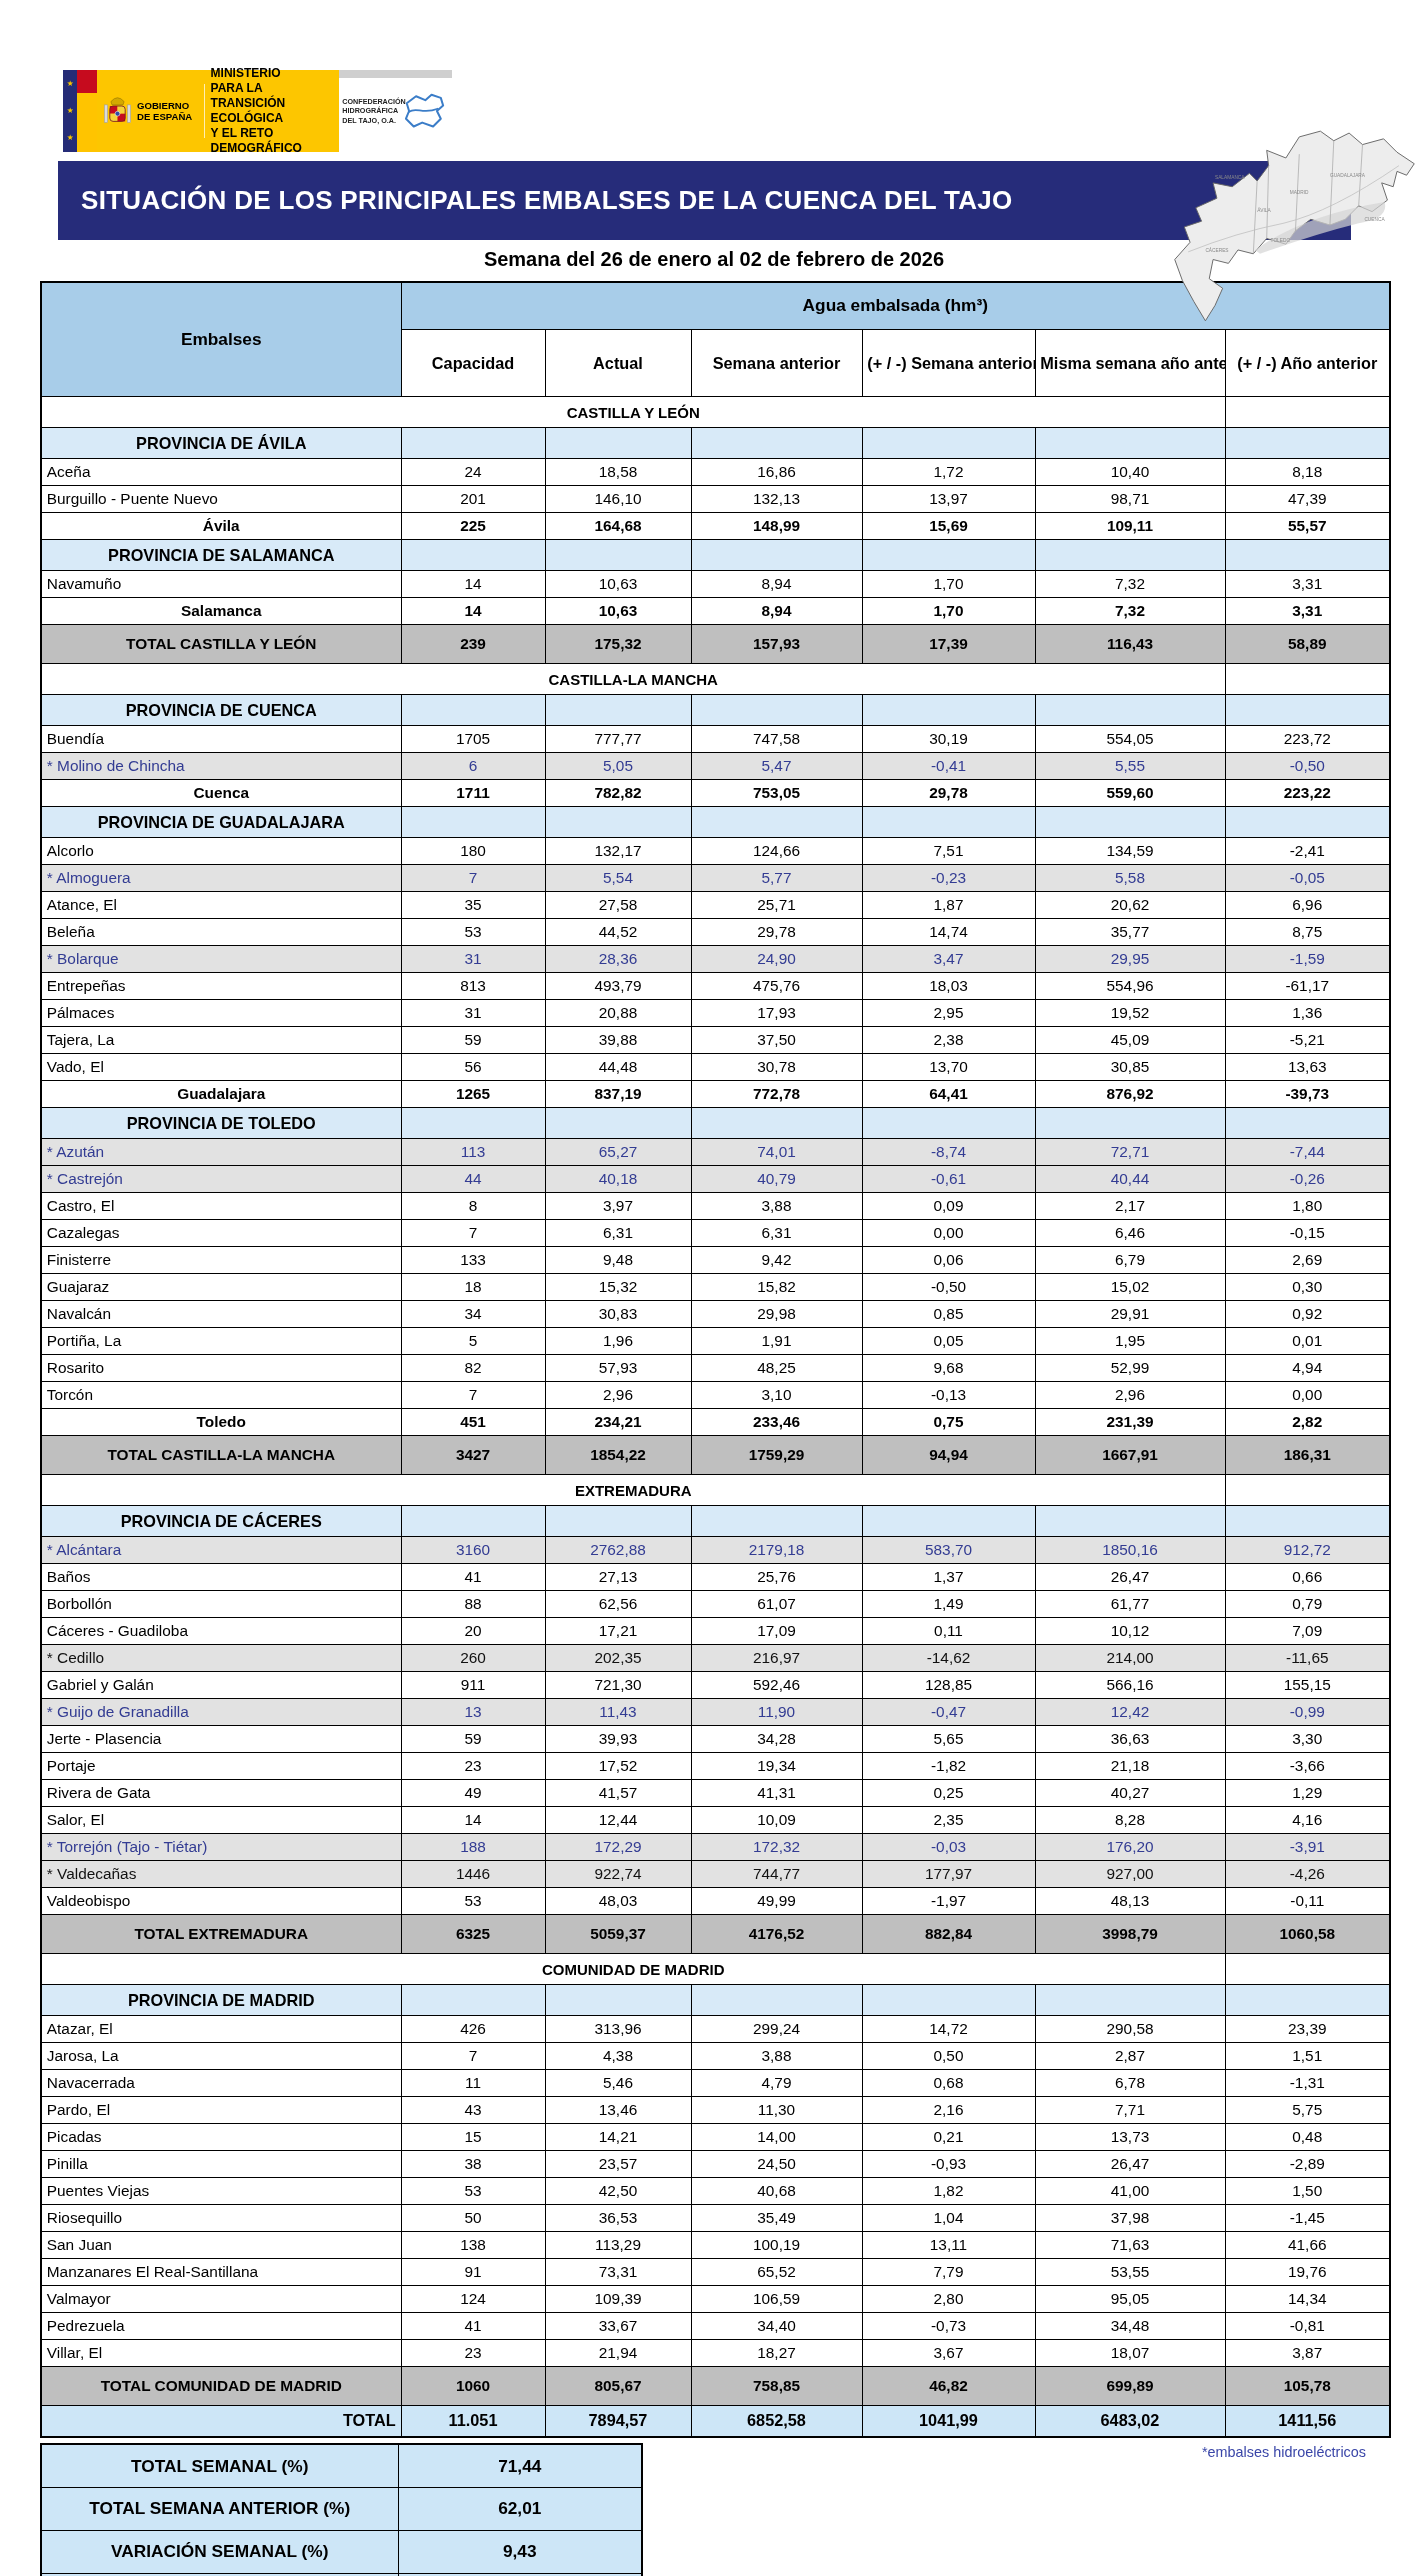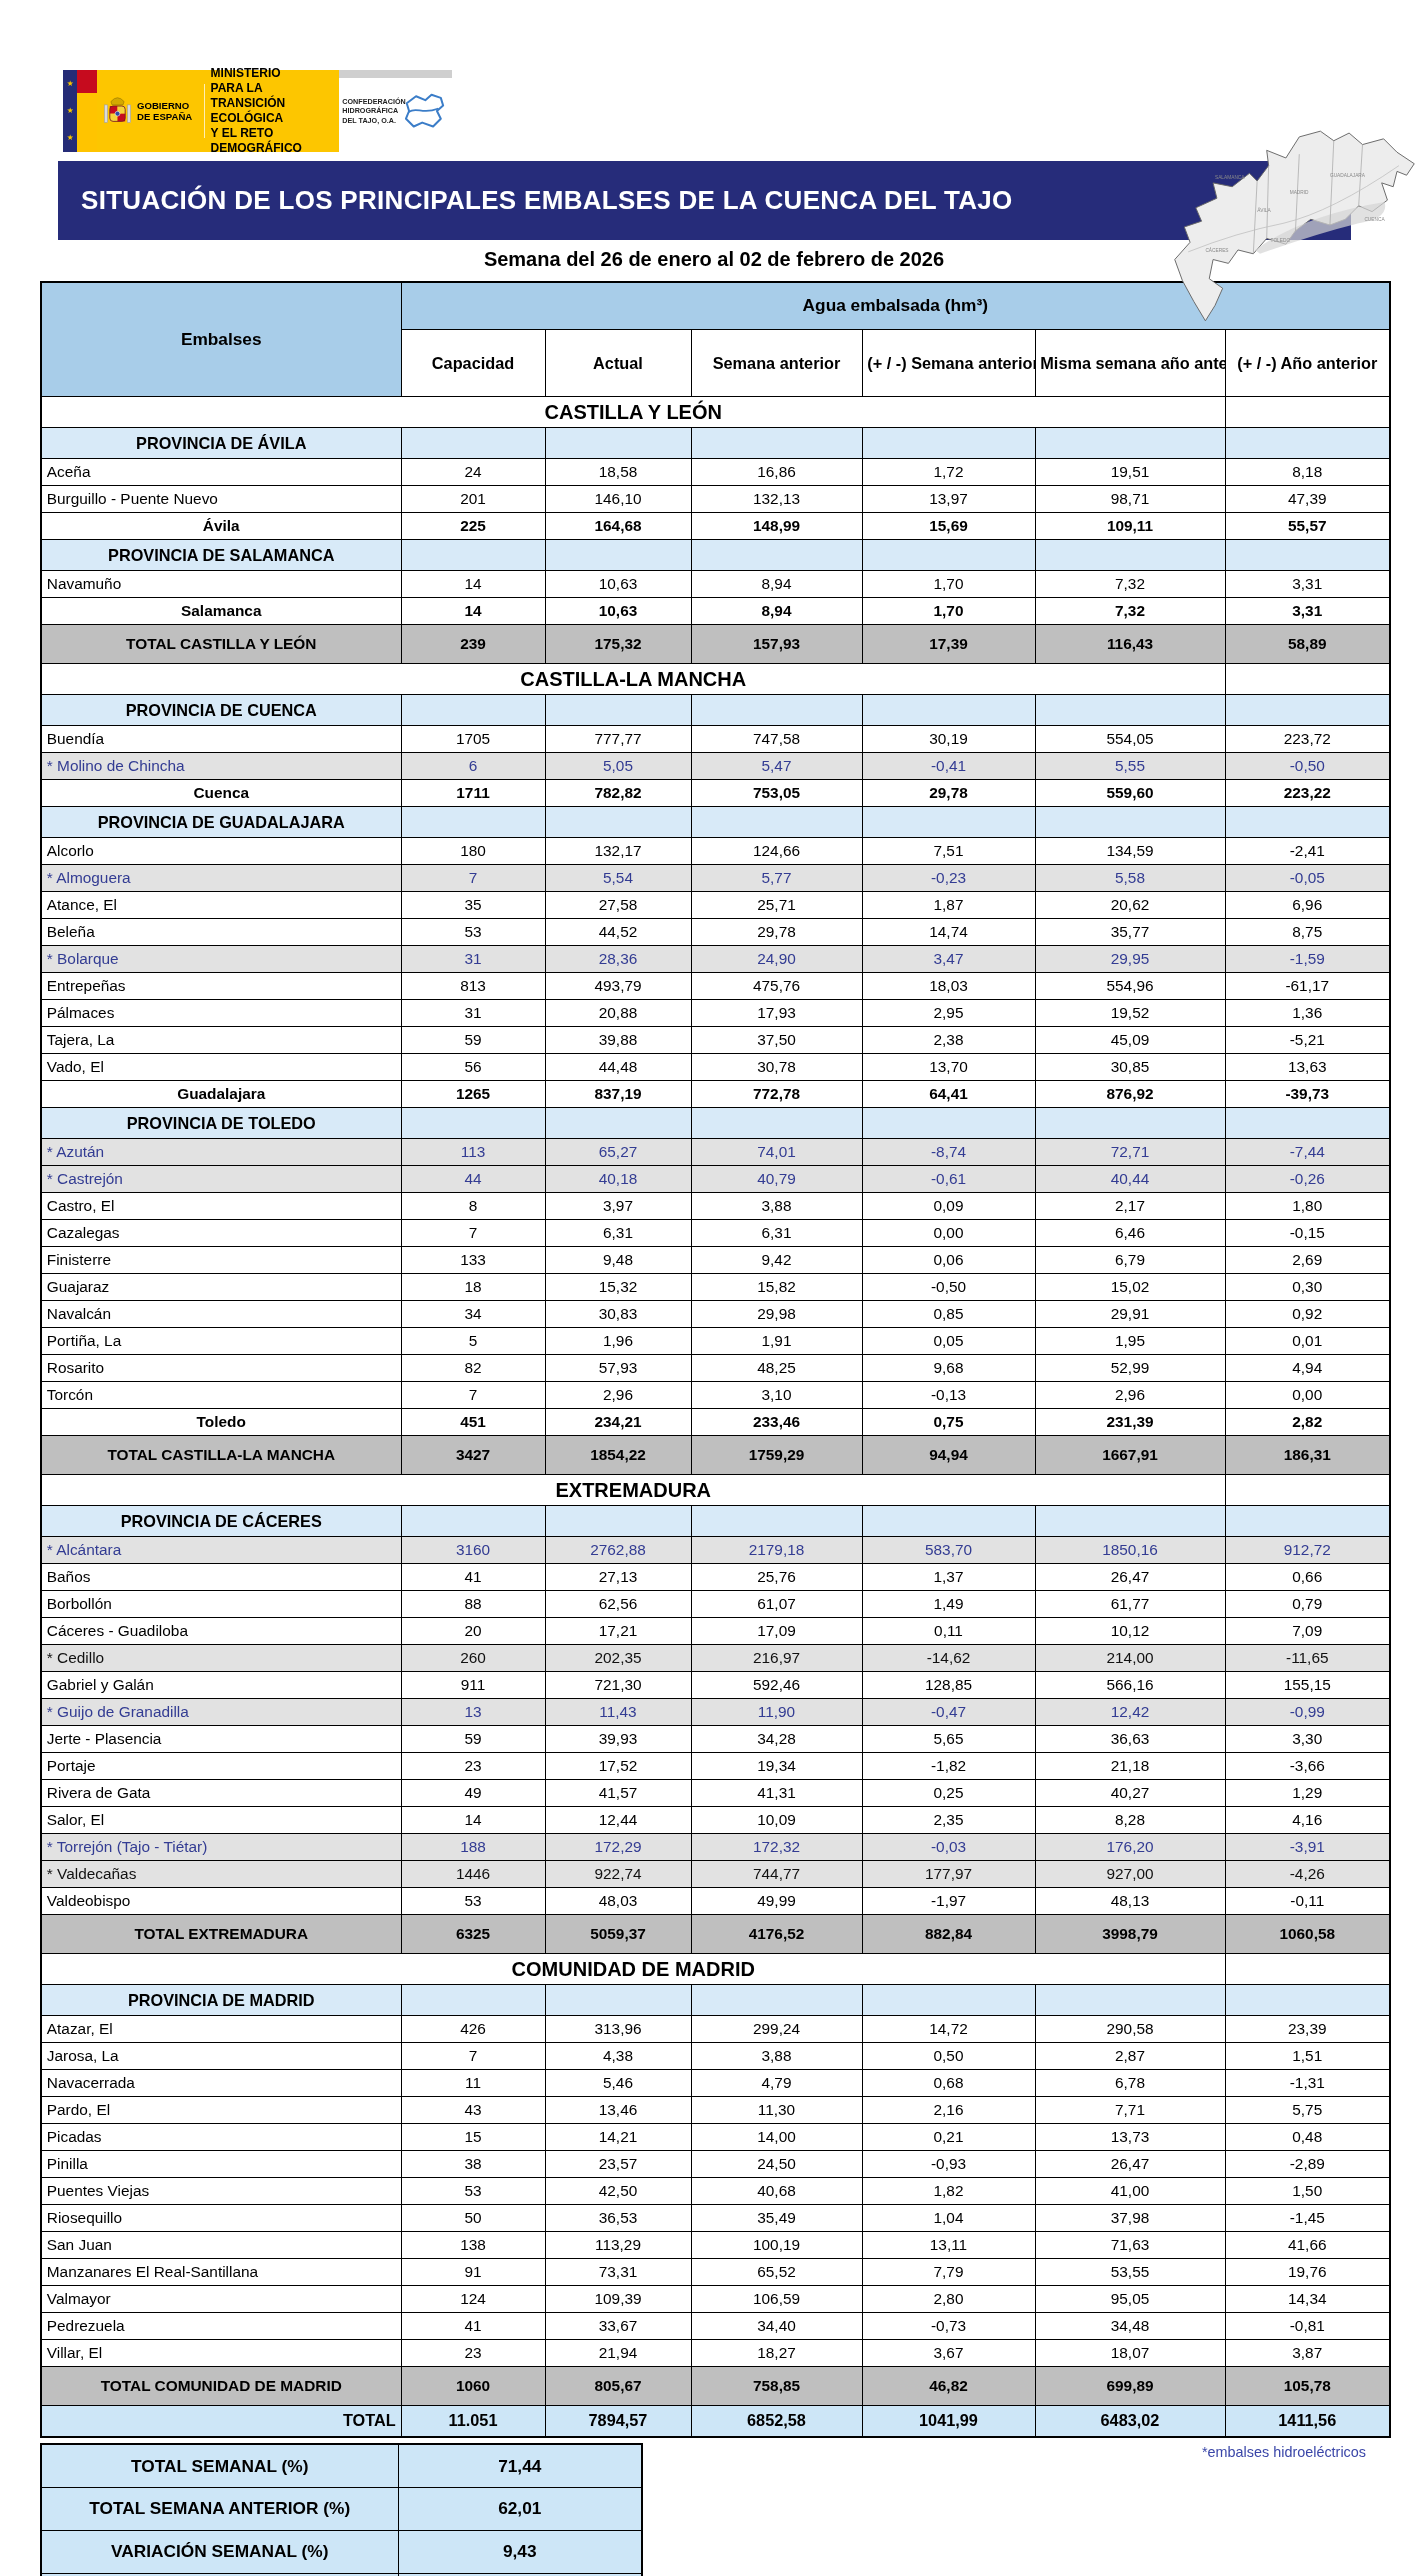--- a/index.html
+++ b/index.html
@@ -29,21 +29,21 @@
 
   .flow-spacer { height: 245px; }
   .subtitle { width: 1348px; margin-left: 40px; text-align: center; font-size: 20px; font-weight: 700; color: #000; line-height: 29px; margin-bottom: 6.7px; }
 
   
   table.main { border-collapse: collapse; width: 1348px; margin-left: 40px; table-layout: fixed; border: 2.9px solid #000; }
   table.main th, table.main td { border: 1.9px solid #000; padding: 0 4.8px; overflow: hidden; white-space: nowrap; }
   .hdr-blue { background: #A8CDE9; font-weight: 700; font-size: 17.3px; text-align: center; }
   .hdr-row1 th { height: 48px; }
   .hdr-row2 th { height: 67px; background: #fff; font-weight: 700; font-size: 16.3px; text-align: center; white-space: normal; line-height: 1.25; }
-  .region-cell { font-weight: 700; font-size: 20px; text-align: center; height: 31px; background: #fff; }
+  .region-cell { font-weight: 700; font-size: 15px; text-align: center; height: 31px; background: #fff; }
   .region-empty { background: #fff; }
   .province-cell { background: #D8EAF8; font-weight: 700; font-size: 16.3px; text-align: center; height: 31px; }
   .province-empty { background: #D8EAF8; }
   .data-row td { height: 27px; font-size: 15.4px; }
   .res-name { text-align: left; }
   .val { text-align: center; }
   .subtotal-row td { height: 27px; font-size: 15.4px; font-weight: 700; }
   .subtotal-row .sub-name { text-align: center; }
   .hydro td { background: #E2E2E2; color: #333C93; }
   .hydro-dark td { background: #E2E2E2; color: #111; }
@@ -172,21 +172,21 @@
           <td class="province-empty"></td>
           <td class="province-empty"></td>
           <td class="province-empty"></td>
         </tr>
         <tr class="data-row">
           <td class="res-name">Aceña</td>
           <td class="val">24</td>
           <td class="val">18,58</td>
           <td class="val">16,86</td>
           <td class="val">1,72</td>
-          <td class="val">19,51</td>
+          <td class="val">10,40</td>
           <td class="val">8,18</td>
         </tr>
         <tr class="data-row">
           <td class="res-name">Burguillo - Puente Nuevo</td>
           <td class="val">201</td>
           <td class="val">146,10</td>
           <td class="val">132,13</td>
           <td class="val">13,97</td>
           <td class="val">98,71</td>
           <td class="val">47,39</td>

